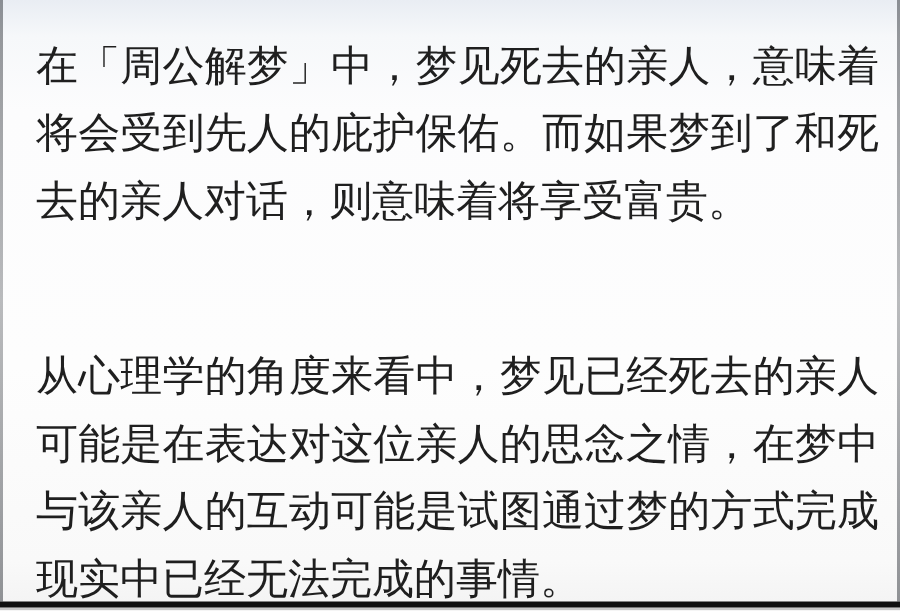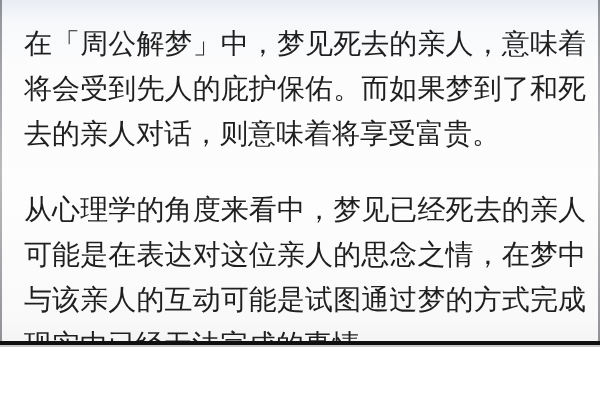--- a/index.html
+++ b/index.html
@@ -4,21 +4,21 @@
   <style>
     html, body {
       margin: 0;
       padding: 0;
       background: #ffffff;
       font-family: "Liberation Sans", sans-serif;
     }
     .page {
       position: relative;
       width: 600px;
-      height: 347px;
+      height: 407px;
       overflow: hidden;
       background: linear-gradient(180deg,
         #e9edf3 0%,
         #f6f8fa 6%,
         #fcfcfd 18%,
         #fdfdfd 60%,
         #f9f9f9 92%,
         #f3f3f3 100%);
     }
     .edge-line {
@@ -60,21 +60,21 @@
       line-height: 45px;
       letter-spacing: 0px;
       text-align: justify;
       font-weight: 500;
     }
     .article p {
       margin: 0;
       word-break: break-all;
     }
     .article p + p {
-      margin-top: 31px;
+      margin-top: 72px;
     }
   </style>
 </head>
 <body>
 
 <div class="page">
 
   <div class="article">
     <p>在「周公解梦」中，梦见死去的亲人，意味着将会受到先人的庇护保佑。而如果梦到了和死去的亲人对话，则意味着将享受富贵。</p>
     <p>从心理学的角度来看中，梦见已经死去的亲人可能是在表达对这位亲人的思念之情，在梦中与该亲人的互动可能是试图通过梦的方式完成现实中已经无法完成的事情。</p>

